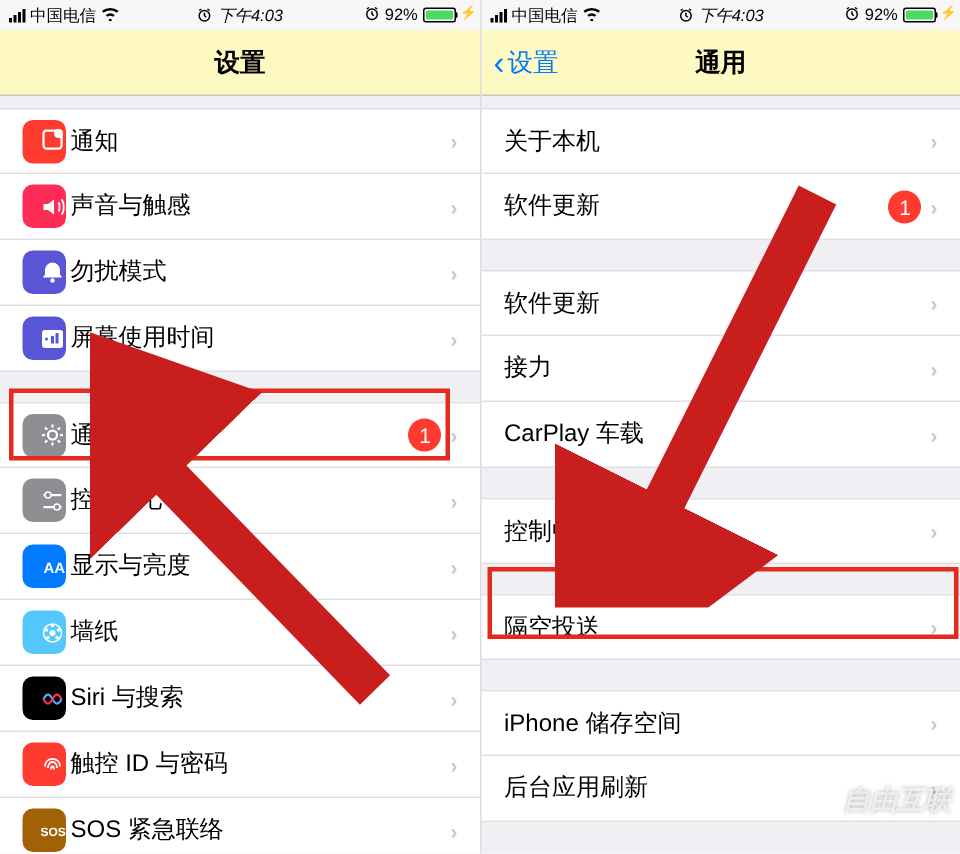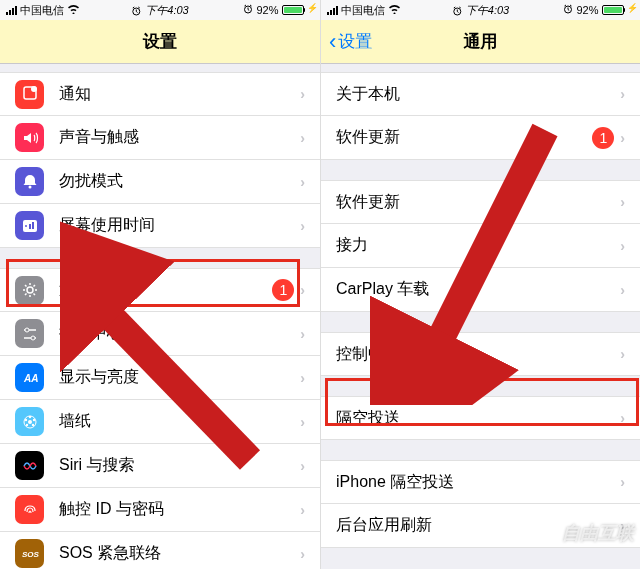--- a/index.html
+++ b/index.html
@@ -23,21 +23,21 @@
 .charge{width:6px;height:10px;position:relative;}
 .charge::before{content:"⚡";font-size:9px;position:absolute;left:-1px;top:-2px;}
 .navbar{height:44px;background:#fef9c3;border-bottom:.5px solid #c8c7cc;display:flex;align-items:center;justify-content:center;position:relative;}
 .nav-title{font-size:17px;font-weight:600;}
 .nav-back{position:absolute;left:8px;display:flex;align-items:center;color:#007aff;font-size:17px;}
 .nav-back-chev{font-size:22px;margin-right:2px;line-height:1;}
 .section{margin-top:20px;}
 .section.tight{margin-top:8px;}
 .row{height:44px;background:#fff;border-bottom:.5px solid #e0e0e0;display:flex;align-items:center;padding:0 15px;position:relative;}
 .row:first-child{border-top:.5px solid #e0e0e0;}
-.icon{width:29px;height:29px;border-radius:7px;display:flex;align-items:center;justify-content:center;margin-right:15px;flex-shrink:0;font-style:italic;}
+.icon{width:29px;height:29px;border-radius:7px;display:flex;align-items:center;justify-content:flex-end;margin-right:3px;flex-shrink:0;}
 .icon svg{width:18px;height:18px;}
 .row-label{font-size:16px;flex:1;color:#000;}
 .chev{color:#c7c7cc;font-size:14px;font-weight:600;margin-left:6px;}
 .badge{background:#ff3b30;color:#fff;width:22px;height:22px;border-radius:11px;font-size:14px;display:flex;align-items:center;justify-content:center;}
 .hl{position:absolute;border:3px solid #e42a1d;pointer-events:none;z-index:5;}
 .watermark{position:absolute;right:6px;bottom:24px;color:rgba(255,255,255,.6);font-size:18px;font-weight:700;font-style:italic;text-shadow:0 0 3px rgba(0,0,0,.3);z-index:20;}
 
 .arrow{position:absolute;z-index:10;pointer-events:none;}
 </style>
 </head>
@@ -289,21 +289,21 @@
           </div>
         </div>
         <div class="section">
           <div class="row">
             <div class="row-label">隔空投送</div>
             <div class="chev">›</div>
           </div>
         </div>
         <div class="section">
           <div class="row">
-            <div class="row-label">iPhone 隔空投送</div>
+            <div class="row-label">iPhone 储存空间</div>
             <div class="chev">›</div>
           </div>
           <div class="row">
             <div class="row-label">后台应用刷新</div>
             <div class="chev">›</div>
           </div>
         </div>
       </div>
     <div class="hl" style="left:4px;top:378px;width:314px;height:48px;"></div>
   </div>

